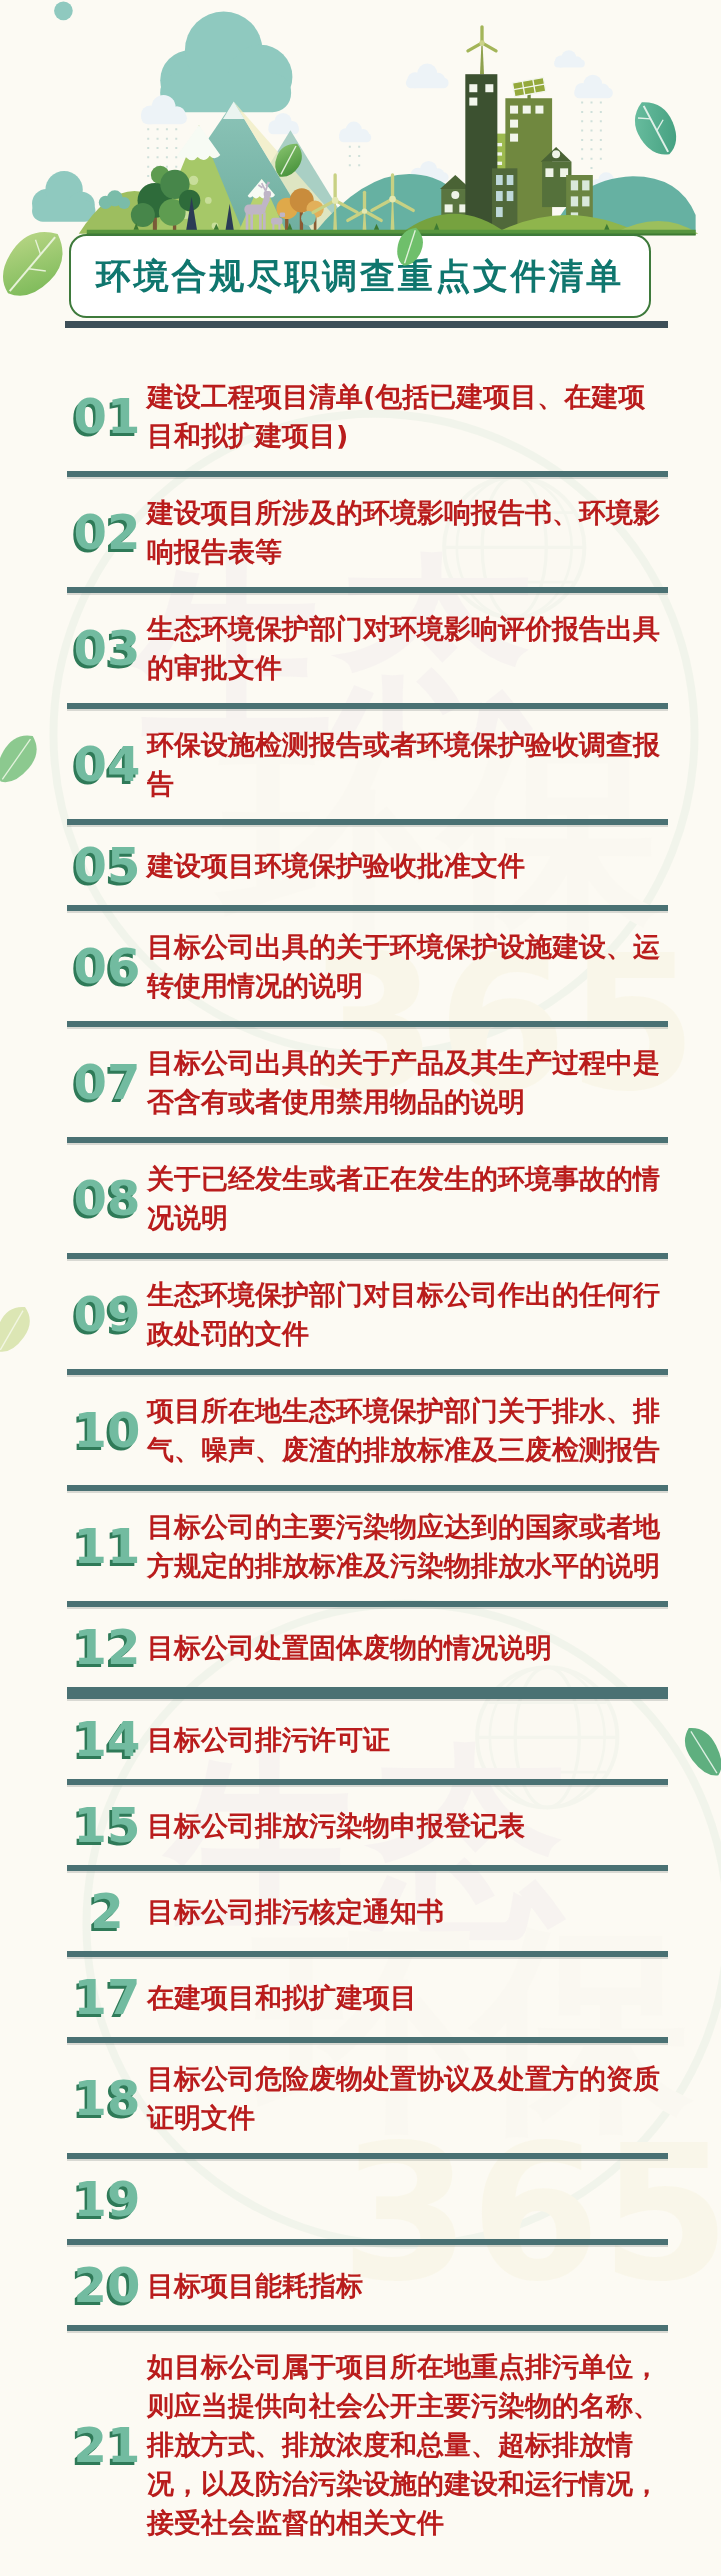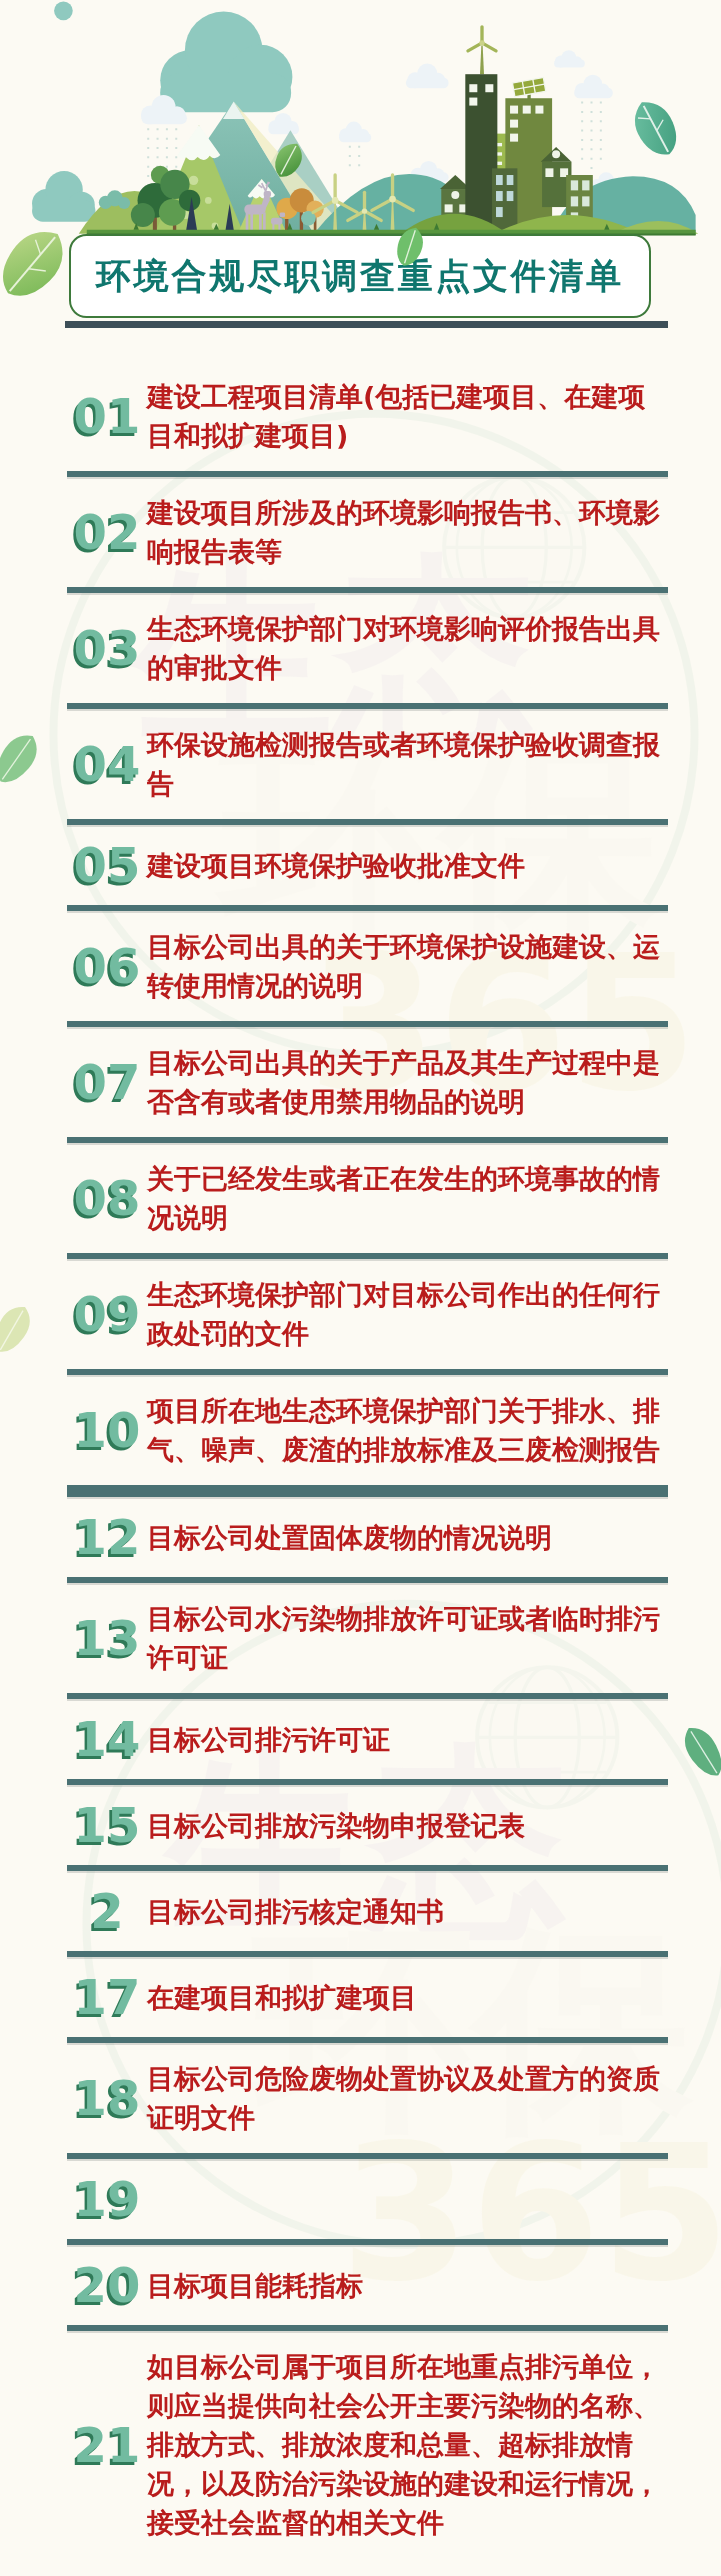--- a/index.html
+++ b/index.html
@@ -424,30 +424,30 @@
       <div class="item-row">
         <div class="item-num">09</div>
         <div class="item-text">生态环境保护部门对目标公司作出的任何行政处罚的文件</div>
       </div>
       <div class="divider"></div>
       <div class="item-row">
         <div class="item-num">10</div>
         <div class="item-text">项目所在地生态环境保护部门关于排水、排气、噪声、废渣的排放标准及三废检测报告</div>
       </div>
       <div class="divider"></div>
+      <div class="item-row">
+        <div class="item-num">11</div>
+        <div class="item-text">目标公司的主要污染物应达到的国家或者地方规定的排放标准及污染物排放水平的说明</div>
+      </div>
       <div class="divider"></div>
       <div class="item-row">
         <div class="item-num">12</div>
         <div class="item-text">目标公司处置固体废物的情况说明</div>
       </div>
       <div class="divider"></div>
-      <div class="item-row">
-        <div class="item-num">13</div>
-        <div class="item-text">目标公司水污染物排放许可证或者临时排污许可证</div>
-      </div>
       <div class="divider"></div>
       <div class="item-row">
         <div class="item-num">14</div>
         <div class="item-text">目标公司排污许可证</div>
       </div>
       <div class="divider"></div>
       <div class="item-row">
         <div class="item-num">15</div>
         <div class="item-text">目标公司排放污染物申报登记表</div>
       </div>

